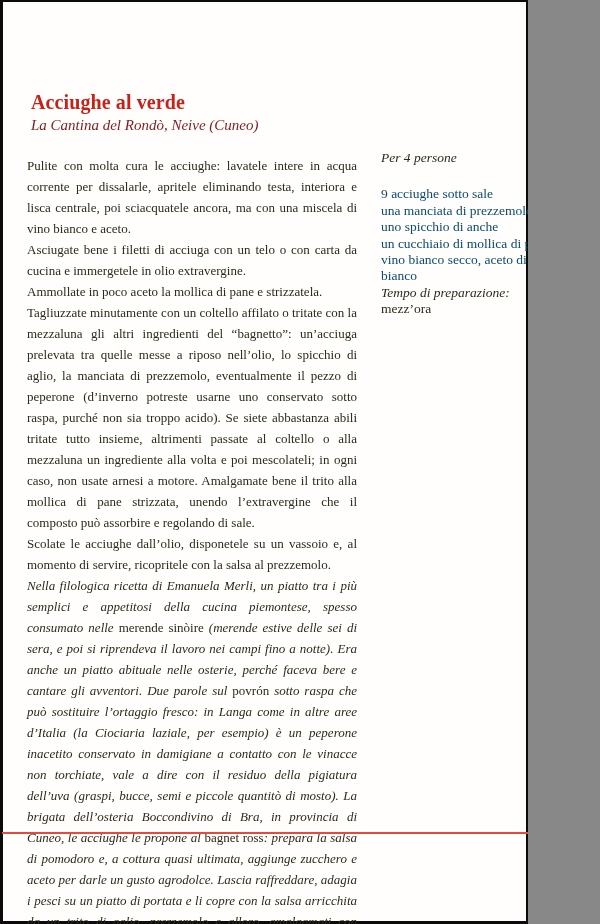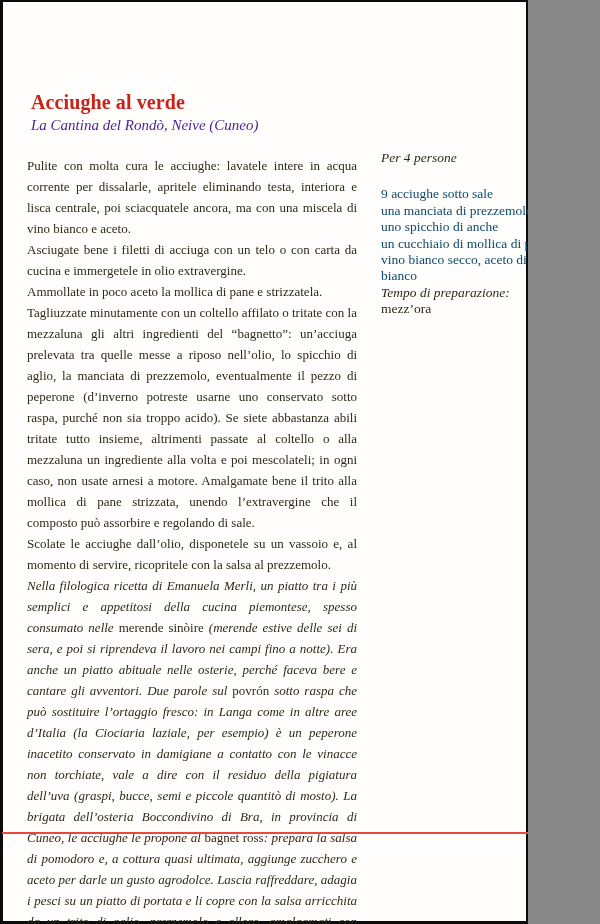--- a/index.html
+++ b/index.html
@@ -16,21 +16,21 @@
   .edge-left{top:0;left:0;width:3px;height:100%;}
   .edge-right{top:0;right:0;width:2px;height:100%;}
   .edge-bottom{bottom:0;left:0;width:100%;height:3px;}
 
   .title-block{position:absolute;left:31px;top:91px;}
   .recipe-title{
     margin:0;font-size:20px;font-weight:bold;
     color:#c92118;letter-spacing:0.1px;
   }
   .subtitle{
-    margin:3px 0 0 0;font-size:15px;font-style:italic;color:#4c1d95;
+    margin:3px 0 0 0;font-size:15px;font-style:italic;color:#7f1d1d;
   }
 
   .main-col{
     position:absolute;left:27px;top:155px;width:330px;
     font-size:13px;line-height:21px;text-align:justify;
   }
   .main-col p{margin:0;}
   .note{
     margin-top:15px;font-style:italic;
   }

